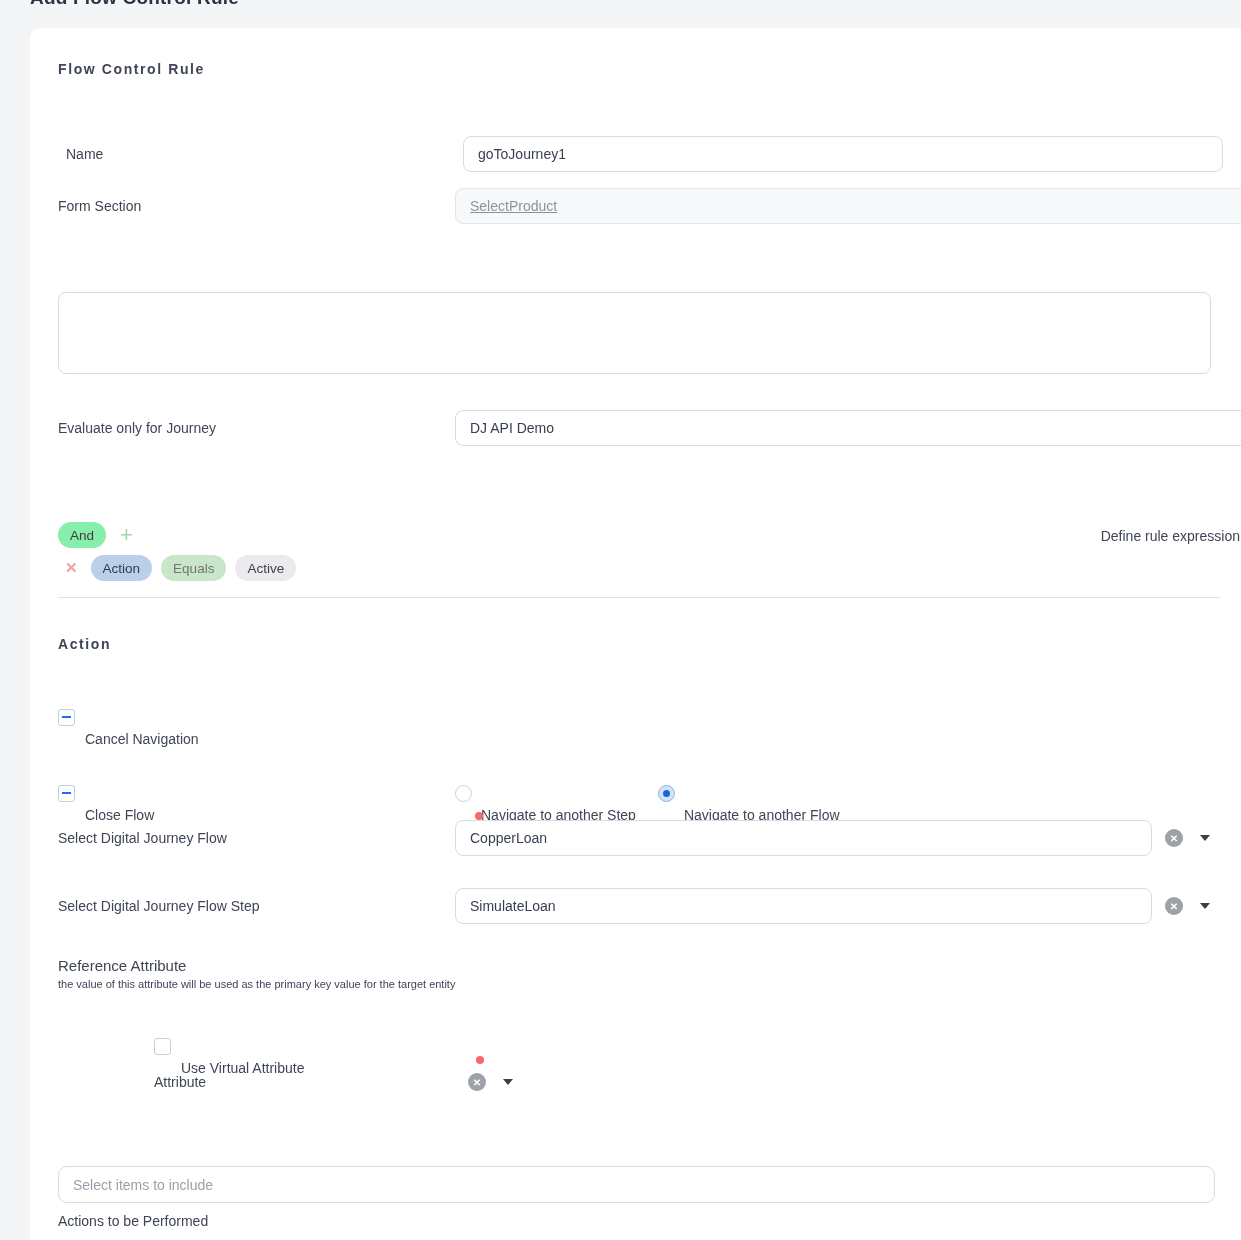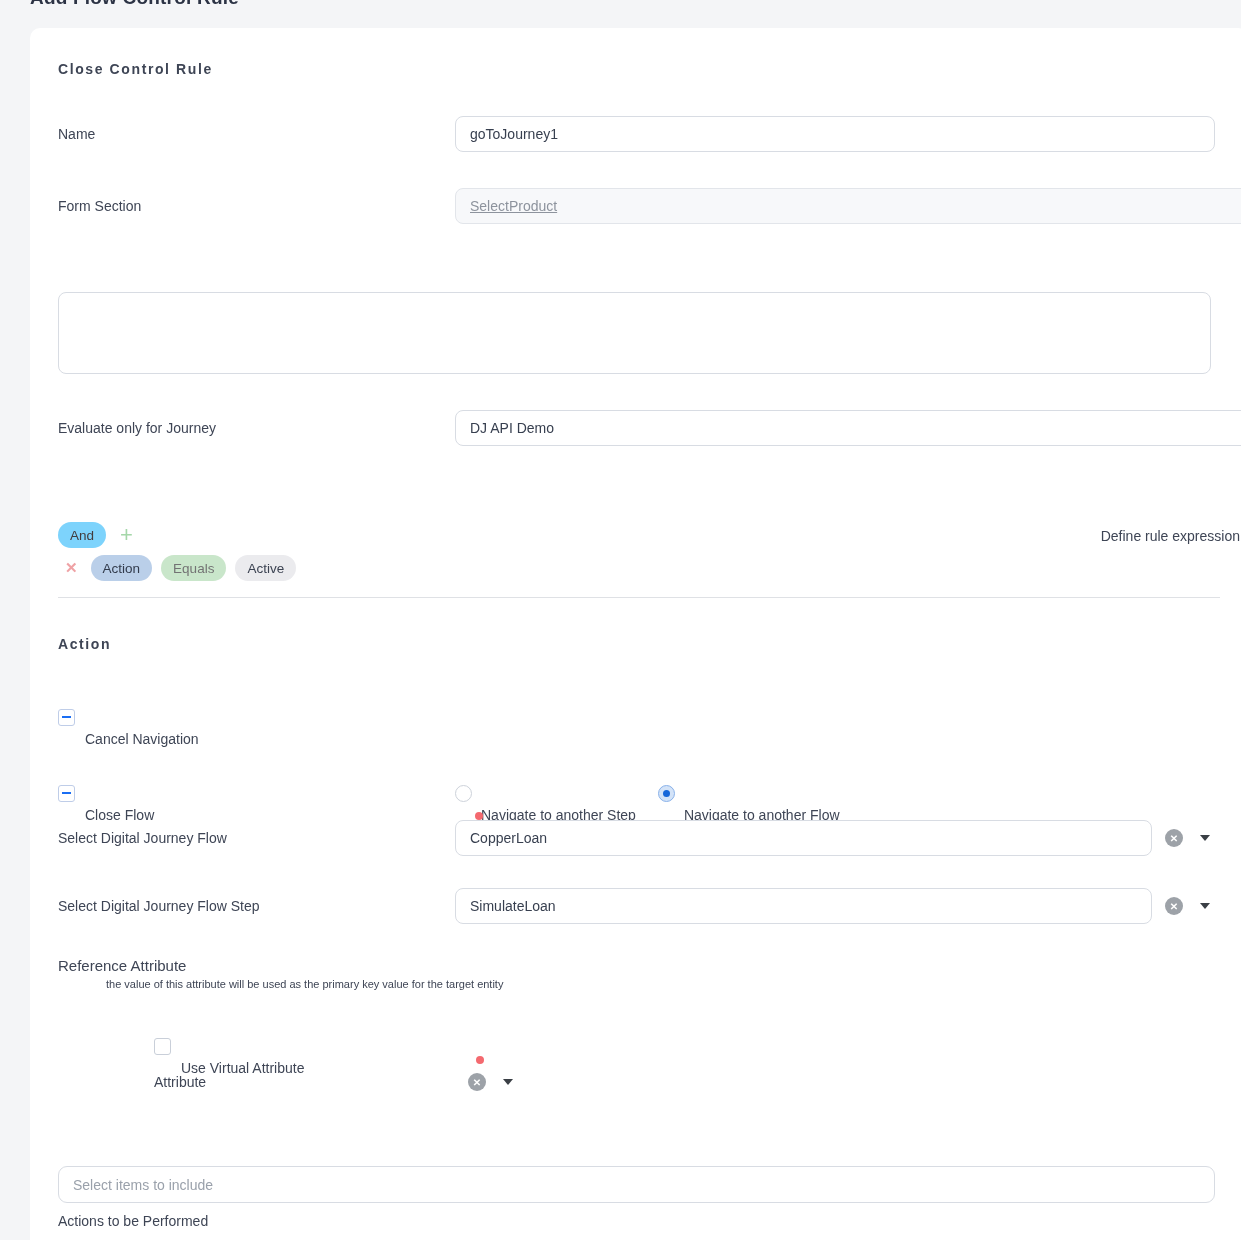--- a/index.html
+++ b/index.html
@@ -55,21 +55,21 @@
   .pencil-icon { margin-left:10px; flex:none; display:flex; cursor:pointer; }
   .req-dot {
     position:absolute; width:8px; height:8px; border-radius:50%;
     background:#f4696f; left:417px; top:-8px;
   }
   
   .chip {
     display:inline-flex; align-items:center; height:26px;
     padding:0 12px; border-radius:13px; font-size:13.5px; color:#3b4150;
   }
-  .chip-and { background:#7dd3fc; color:#433c3d; }
+  .chip-and { background:#86efac; color:#433c3d; }
   .chip-attr { background:#bacfe9; color:#323b4c; }
   .chip-op { background:#c9e6ca; color:#737373; }
   .chip-val { background:#ebebee; color:#3c4352; }
   .plus-icon { color:#a5d7a9; font-size:22px; font-weight:400; margin-left:14px; cursor:pointer; line-height:26px; }
   .remove-icon { color:#efa2a5; font-size:15px; font-weight:700; margin-right:13px; cursor:pointer; }
   .divider { height:1px; background:#dfe1e5; }
   
   .cbx {
     width:17px; height:17px; border-radius:3px; background:#fff;
     border:1px solid #bfcde8; display:flex; align-items:center; justify-content:center;
@@ -78,32 +78,32 @@
   .cbx .dash { width:9px; height:2px; background:#1b6ef3; }
   .cbx.empty { border-color:#c9cfd9; }
   .radio {
     width:17px; height:17px; border-radius:50%; background:#fff;
     border:1px solid #cdd2da; margin-right:9px; flex:none; cursor:pointer;
     display:flex; align-items:center; justify-content:center;
   }
   .radio.on { background:#d3e3f8; border-color:#8ab2ea; }
   .radio.on .dot { width:7px; height:7px; border-radius:50%; background:#1667d9; }
   .ref-title { font-size:15px; color:#3e4555; }
-  .ref-sub { font-size:11px; color:#3e4555;margin-left:48px; }
+  .ref-sub { font-size:11px; color:#3e4555; }
 </style>
 </head>
 <body>
 
 <div class="page-title">Add Flow Control Rule</div>
 
 <div class="card">
 
-  <div class="abs section-title" style="top:33px;">Close Control Rule</div>
-
-  <div class="abs row" style="top:88px;">
+  <div class="abs section-title" style="top:33px;">Flow Control Rule</div>
+
+  <div class="abs row" style="top:108px;margin-left:8px;">
     <div class="flabel">Name</div>
     <input class="tinput" style="width: 760px;" type="text" value="goToJourney1">
   </div>
 
   <div class="abs row" style="top:160px;">
     <div class="flabel">Form Section</div>
     <input class="tinput disabled" style="width: 832px; text-decoration: underline;" type="text" readonly="" value="SelectProduct">
     <span class="down-arrow-icon">↓</span>
     <span class="pencil-icon">
       <svg width="15" height="15" viewBox="0 0 24 24" fill="#55585e">

